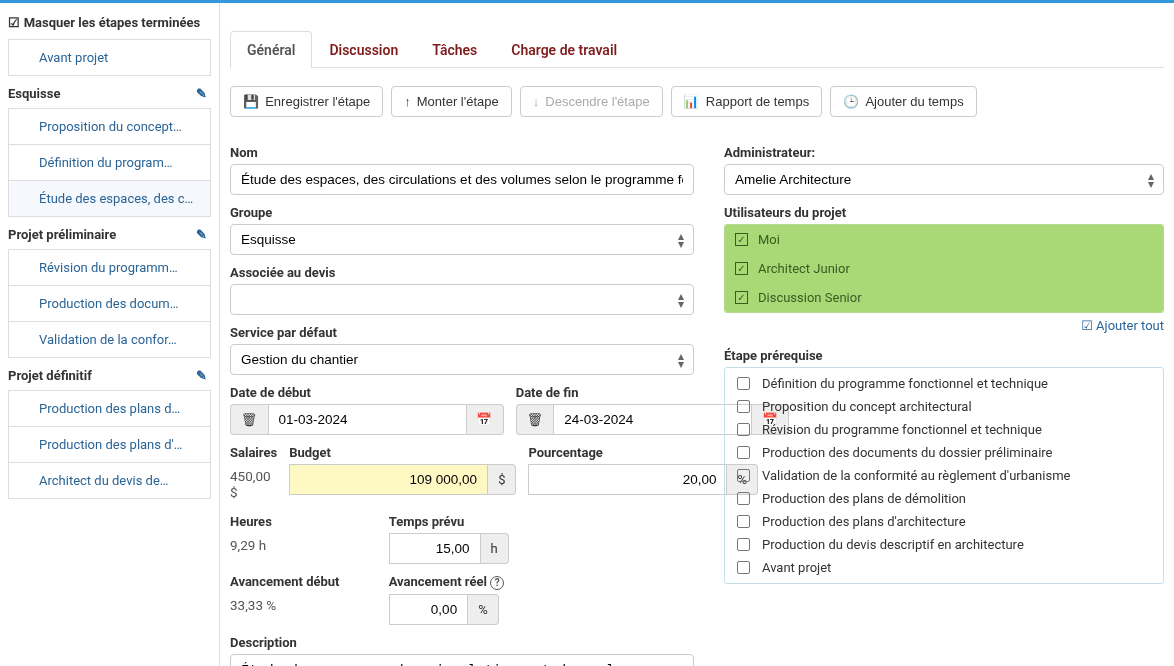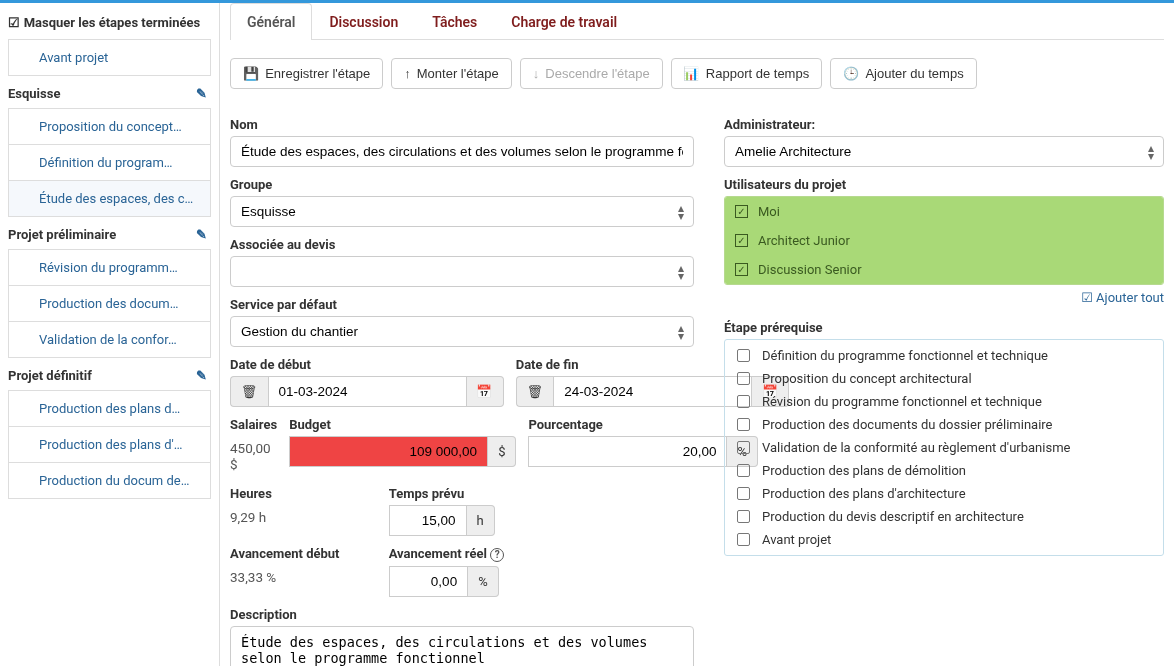--- a/index.html
+++ b/index.html
@@ -51,20 +51,21 @@
 .edit-icon { color: #2a6496; cursor: pointer; }
 
 .main {
   flex: 1;
   padding: 0 10px 10px 10px;
   overflow: auto;
 }
 .tabs {
   display: flex;
   border-bottom: 1px solid #ddd;
+  margin-top: 28px;
 }
 .tab {
   padding: 10px 16px;
   color: #7f1d1d;
   cursor: pointer;
   font-size: 14px;
   font-weight: 600;
   border: 1px solid transparent;
   border-bottom: none;
   margin-bottom: -1px;
@@ -243,21 +244,21 @@
     <div class="sidebar-item leaf">Révision du programm…</div>
     <div class="sidebar-item leaf">Production des docum…</div>
     <div class="sidebar-item leaf">Validation de la confor…</div>
 
     <div class="sidebar-group-header">
       <span>Projet définitif</span>
       <span class="edit-icon">✎</span>
     </div>
     <div class="sidebar-item leaf">Production des plans d…</div>
     <div class="sidebar-item leaf">Production des plans d'…</div>
-    <div class="sidebar-item leaf">Production du docum de…</div>
+    <div class="sidebar-item leaf">Architect du devis de…</div>
   </div>
 
   <div class="main">
     <div class="tabs">
       <div class="tab active">Général</div>
       <div class="tab">Discussion</div>
       <div class="tab">Tâches</div>
       <div class="tab">Charge de travail</div>
     </div>
 
@@ -327,41 +328,41 @@
         </div>
 
         <div class="row-3">
           <div>
             <div class="form-label">Salaires</div>
             <div class="static-val">450,00 $</div>
           </div>
           <div>
             <div class="form-label">Budget</div>
             <div class="input-group">
-              <input class="readonly" readonly="" style="background: #ef4444; text-align: right;" value="109 000,00">
+              <input class="readonly" readonly="" style="background: #fef9c3; text-align: right;" value="109 000,00">
               <div class="addon">$</div>
             </div>
           </div>
           <div>
             <div class="form-label">Pourcentage</div>
             <div class="input-group">
               <input style="text-align: right;" value="20,00">
               <div class="addon">%</div>
             </div>
           </div>
         </div>
 
         <div class="row-3">
           <div>
             <div class="form-label">Heures</div>
             <div class="static-val">9,29 h</div>
           </div>
           <div>
             <div class="form-label">Temps prévu</div>
-            <div class="input-group" style="width:106px">
+            <div class="input-group" style="width:120px">
               <input style="text-align: right;" value="15,00">
               <div class="addon">h</div>
             </div>
           </div>
           <div></div>
         </div>
 
         <div class="row-3">
           <div>
             <div class="form-label">Avancement début</div>

